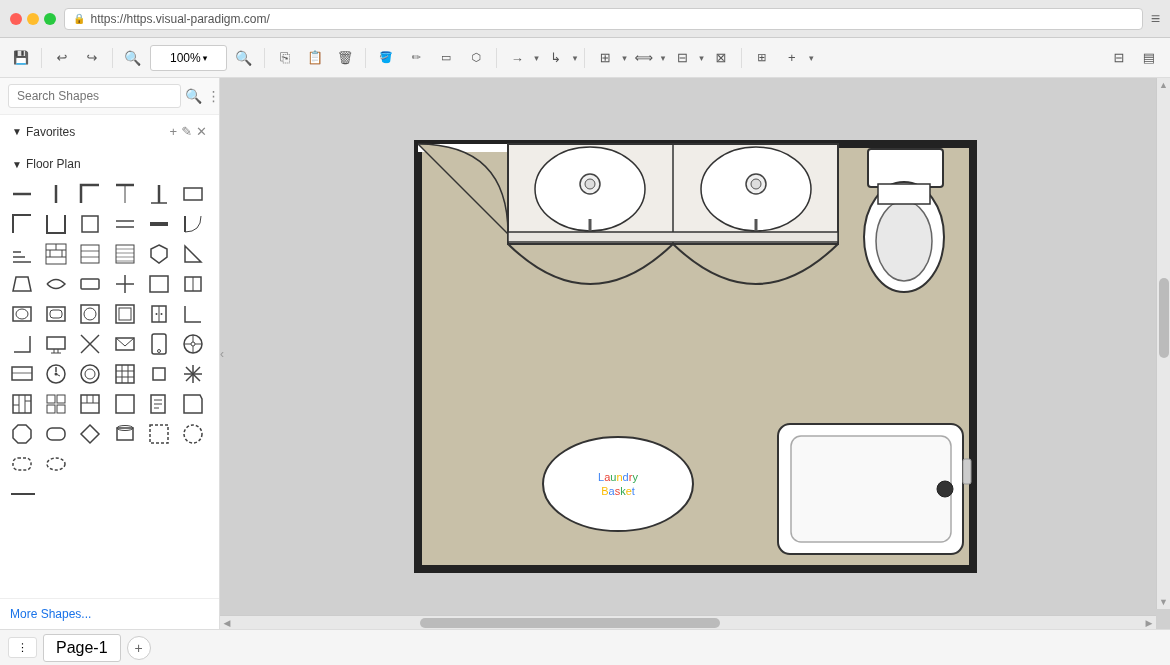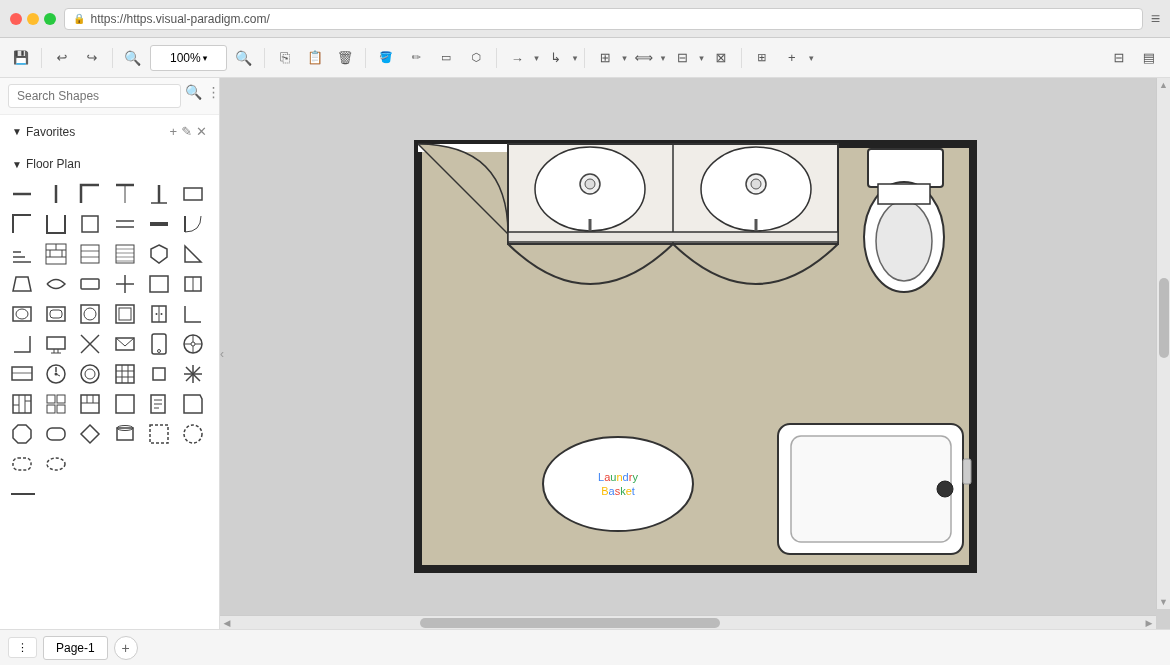--- a/index.html
+++ b/index.html
@@ -78,21 +78,21 @@
       background: white;
       border-right: 1px solid #ddd;
       display: flex;
       flex-direction: column;
       overflow: hidden;
     }
     .sidebar-header {
       padding: 6px 8px;
       border-bottom: 1px solid #eee;
       display: flex;
-      align-items: flex-start;
+      align-items: center;
       gap: 4px;
       background: #f9f9f9;
     }
     .search-input {
       flex: 1;
       border: 1px solid #ddd;
       border-radius: 3px;
       padding: 4px 8px;
       font-size: 12px;
       outline: none;
@@ -203,21 +203,21 @@
       background: white;
       font-size: 11px;
       cursor: pointer;
       display: flex; align-items: center; gap: 3px;
     }
     .page-tab {
       padding: 4px 12px;
       background: white;
       border: 1px solid #ccc;
       border-radius: 3px;
-      font-size: 12px;
+      font-size: 16px;
       cursor: pointer;
     }
     .add-page-btn {
       width: 24px; height: 24px;
       border: 1px solid #ccc;
       border-radius: 50%;
       background: white;
       display: flex; align-items: center; justify-content: center;
       cursor: pointer; font-size: 14px; color: #666;
     }
@@ -679,20 +679,21 @@
 
           <div class="shape-item" style="grid-column: 1 / 3;">
               <svg width="50" height="22">
                 <line x1="2" y1="11" x2="48" y2="11" stroke="#444" stroke-width="2"></line>
               </svg>
             </div>
         </div>
       </div>
     </div>
 
+    <div class="more-shapes">More Shapes...</div>
 
     <div class="collapse-handle">‹</div>
   </div>
 
   <div class="canvas-area">
 
     <div style="position:absolute;left:0;top:50%;transform:translateY(-50%);font-size:12px;color:#999;z-index:10;">‹</div>
 
     <div class="diagram-canvas">
 

